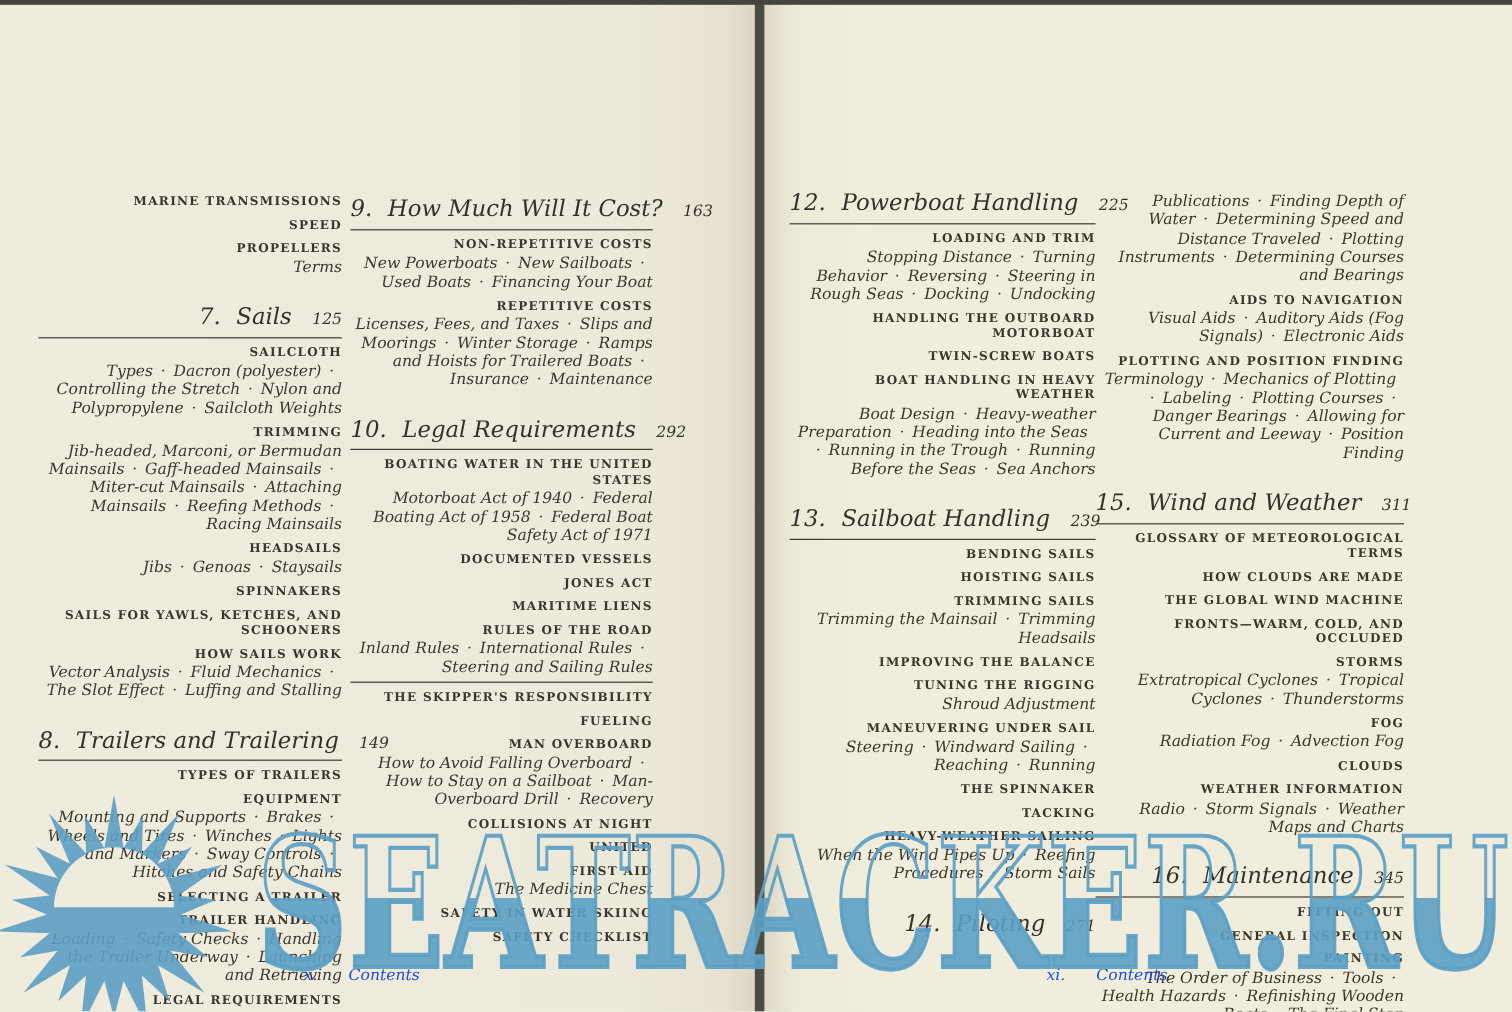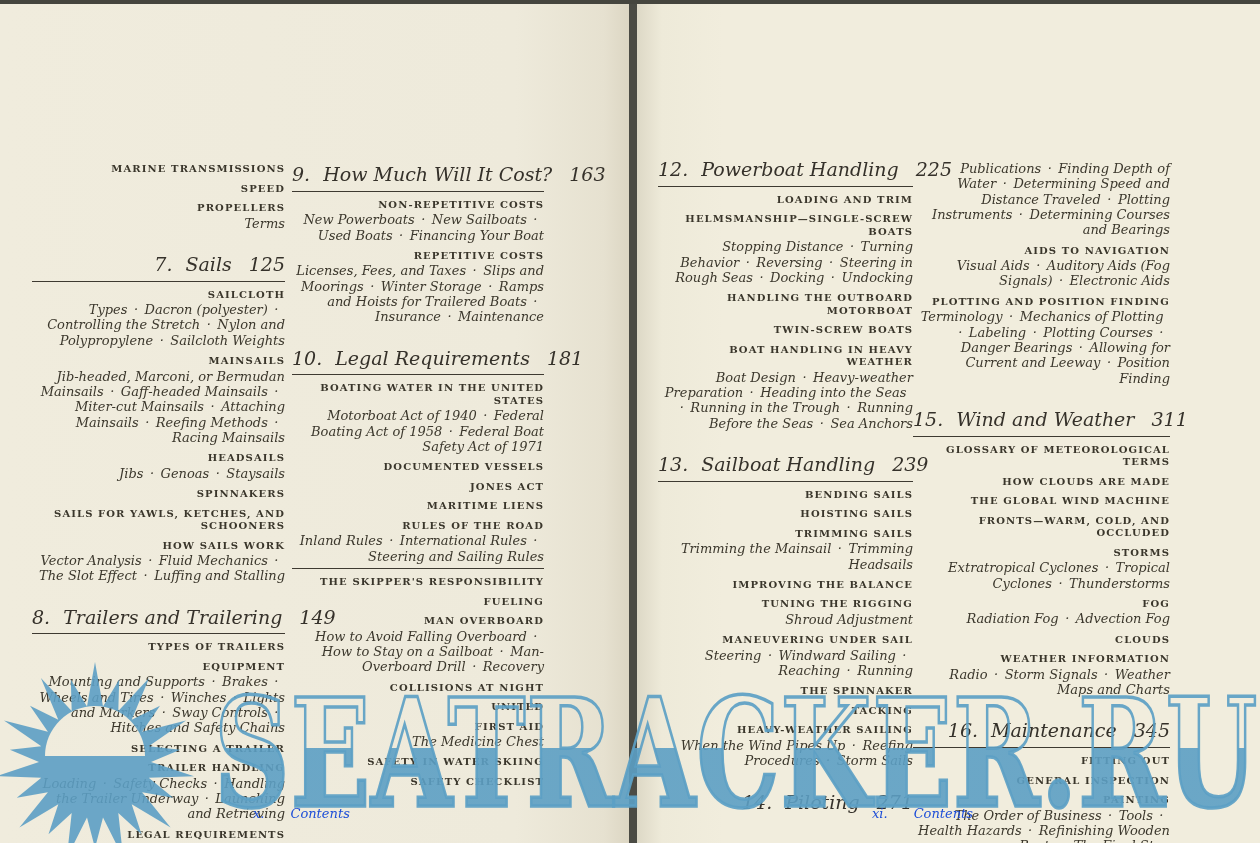--- a/index.html
+++ b/index.html
@@ -27,21 +27,21 @@
   .it{
     font-style:italic;font-size:13px;line-height:1.18;margin-top:1px;margin-bottom:1px;
     color:#3b372c;
   }
   .ch{
     margin-top:22px;font-style:italic;font-size:19px;line-height:1.25;color:#35312a;
     white-space:nowrap;
   }
   .col > .ch:first-child{margin-top:0;}
   .ch .num{margin-right:13px;}
-  .ch .pg{margin-left:17px;font-size:19px;}
+  .ch .pg{margin-left:17px;font-size:13px;}
   .ch-rule{border-bottom:1.6px solid #3e3a31;margin:4px 0 6px 0;width:100%;}
   .footer{position:absolute;z-index:2;font-style:italic;font-size:13px;color:#1d4ed8;}
   .footer .folio-num{margin-right:26px;}
   .footer-left{left:253px;top:806px;}
   .footer-right{left:872px;top:806px;}
   .watermark{position:absolute;left:0;top:0;z-index:5;pointer-events:none;}
 </style>
 </head>
 <body>
 
@@ -53,21 +53,21 @@
 
 <div class="col col-1">
     <div class="sc">MARINE TRANSMISSIONS</div>
     <div class="sc">SPEED</div>
     <div class="sc">PROPELLERS</div>
     <div class="it">Terms</div>
     <div class="ch"><span class="num">7.</span><span class="ttl">Sails</span><span class="pg">125</span></div>
     <div class="ch-rule"></div>
     <div class="sc">SAILCLOTH</div>
     <div class="it">Types · Dacron (polyester) · Controlling the Stretch · Nylon and Polypropylene · Sailcloth Weights</div>
-    <div class="sc">MAINSAILS</div>
+    <div class="sc">TRIMMING</div>
     <div class="it">Jib-headed, Marconi, or Bermudan Mainsails · Gaff-headed Mainsails · Miter-cut Mainsails · Attaching Mainsails · Reefing Methods · Racing Mainsails</div>
     <div class="sc">HEADSAILS</div>
     <div class="it">Jibs · Genoas · Staysails</div>
     <div class="sc">SPINNAKERS</div>
     <div class="sc">SAILS FOR YAWLS, KETCHES, AND SCHOONERS</div>
     <div class="sc">HOW SAILS WORK</div>
     <div class="it">Vector Analysis · Fluid Mechanics · The Slot Effect · Luffing and Stalling</div>
     <div class="ch"><span class="num">8.</span><span class="ttl">Trailers and Trailering</span><span class="pg">149</span></div>
     <div class="ch-rule"></div>
     <div class="sc">TYPES OF TRAILERS</div>
@@ -78,21 +78,21 @@
     <div class="it">Loading · Safety Checks · Handling the Trailer Underway · Launching and Retrieving</div>
     <div class="sc">LEGAL REQUIREMENTS</div>
   </div>
 <div class="col col-2">
     <div class="ch"><span class="num">9.</span><span class="ttl">How Much Will It Cost?</span><span class="pg">163</span></div>
     <div class="ch-rule"></div>
     <div class="sc">NON-REPETITIVE COSTS</div>
     <div class="it">New Powerboats · New Sailboats · Used Boats · Financing Your Boat</div>
     <div class="sc">REPETITIVE COSTS</div>
     <div class="it">Licenses, Fees, and Taxes · Slips and Moorings · Winter Storage · Ramps and Hoists for Trailered Boats · Insurance · Maintenance</div>
-    <div class="ch"><span class="num">10.</span><span class="ttl">Legal Requirements</span><span class="pg">181</span></div>
+    <div class="ch"><span class="num">10.</span><span class="ttl">Legal Requirements</span><span class="pg">292</span></div>
     <div class="ch-rule"></div>
     <div class="sc">BOATING WATER IN THE UNITED STATES</div>
     <div class="it">Motorboat Act of 1940 · Federal Boating Act of 1958 · Federal Boat Safety Act of 1971</div>
     <div class="sc">DOCUMENTED VESSELS</div>
     <div class="sc">JONES ACT</div>
     <div class="sc">MARITIME LIENS</div>
     <div class="sc">RULES OF THE ROAD</div>
     <div class="it">Inland Rules · International Rules · Steering and Sailing Rules</div>
     <div class="ch-rule"></div>
     <div class="sc">THE SKIPPER'S RESPONSIBILITY</div>
@@ -103,21 +103,20 @@
     <div class="sc">UNITED</div>
     <div class="sc">FIRST AID</div>
     <div class="it">The Medicine Chest</div>
     <div class="sc">SAFETY IN WATER SKIING</div>
     <div class="sc">SAFETY CHECKLIST</div>
   </div>
 <div class="col col-3">
     <div class="ch"><span class="num">12.</span><span class="ttl">Powerboat Handling</span><span class="pg">225</span></div>
     <div class="ch-rule"></div>
     <div class="sc">LOADING AND TRIM</div>
-    <div class="sc">HELMSMANSHIP—SINGLE-SCREW BOATS</div>
     <div class="it">Stopping Distance · Turning Behavior · Reversing · Steering in Rough Seas · Docking · Undocking</div>
     <div class="sc">HANDLING THE OUTBOARD MOTORBOAT</div>
     <div class="sc">TWIN-SCREW BOATS</div>
     <div class="sc">BOAT HANDLING IN HEAVY WEATHER</div>
     <div class="it">Boat Design · Heavy-weather Preparation · Heading into the Seas · Running in the Trough · Running Before the Seas · Sea Anchors</div>
     <div class="ch"><span class="num">13.</span><span class="ttl">Sailboat Handling</span><span class="pg">239</span></div>
     <div class="ch-rule"></div>
     <div class="sc">BENDING SAILS</div>
     <div class="sc">HOISTING SAILS</div>
     <div class="sc">TRIMMING SAILS</div>

